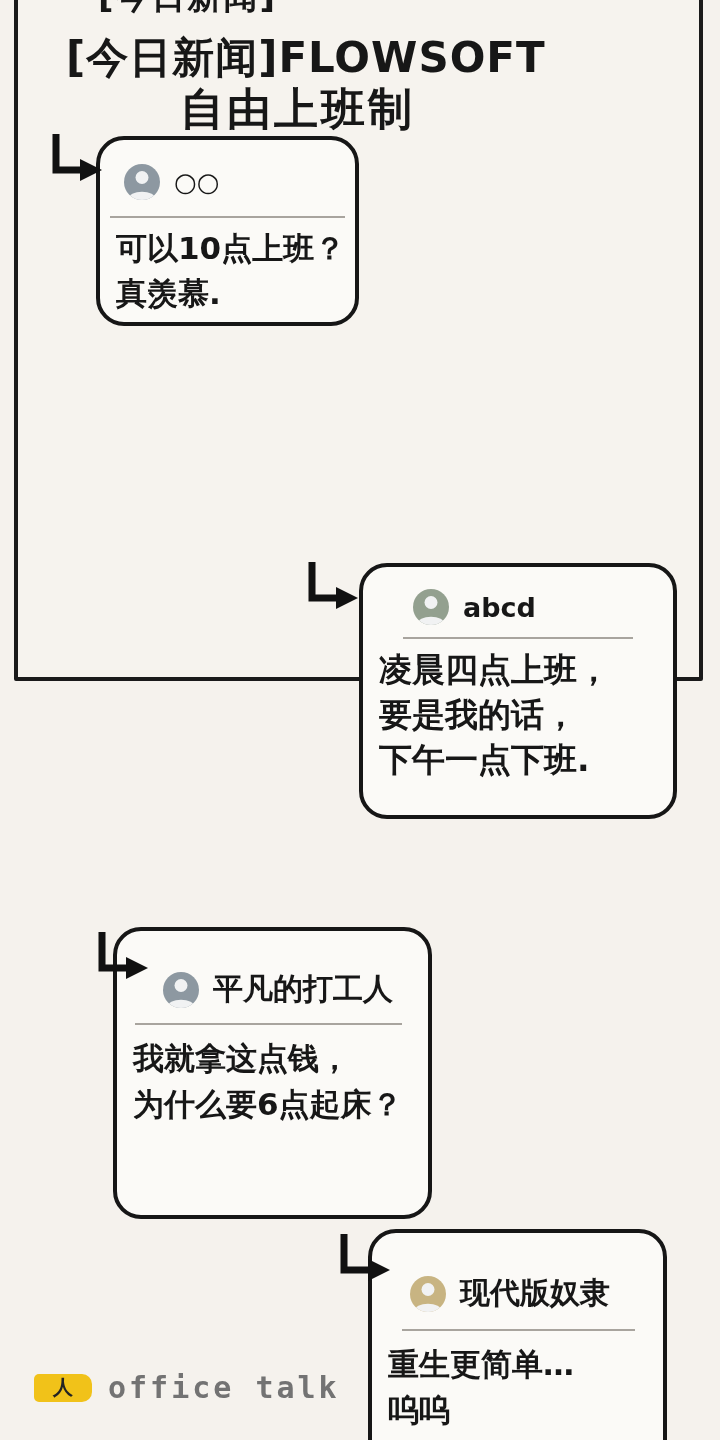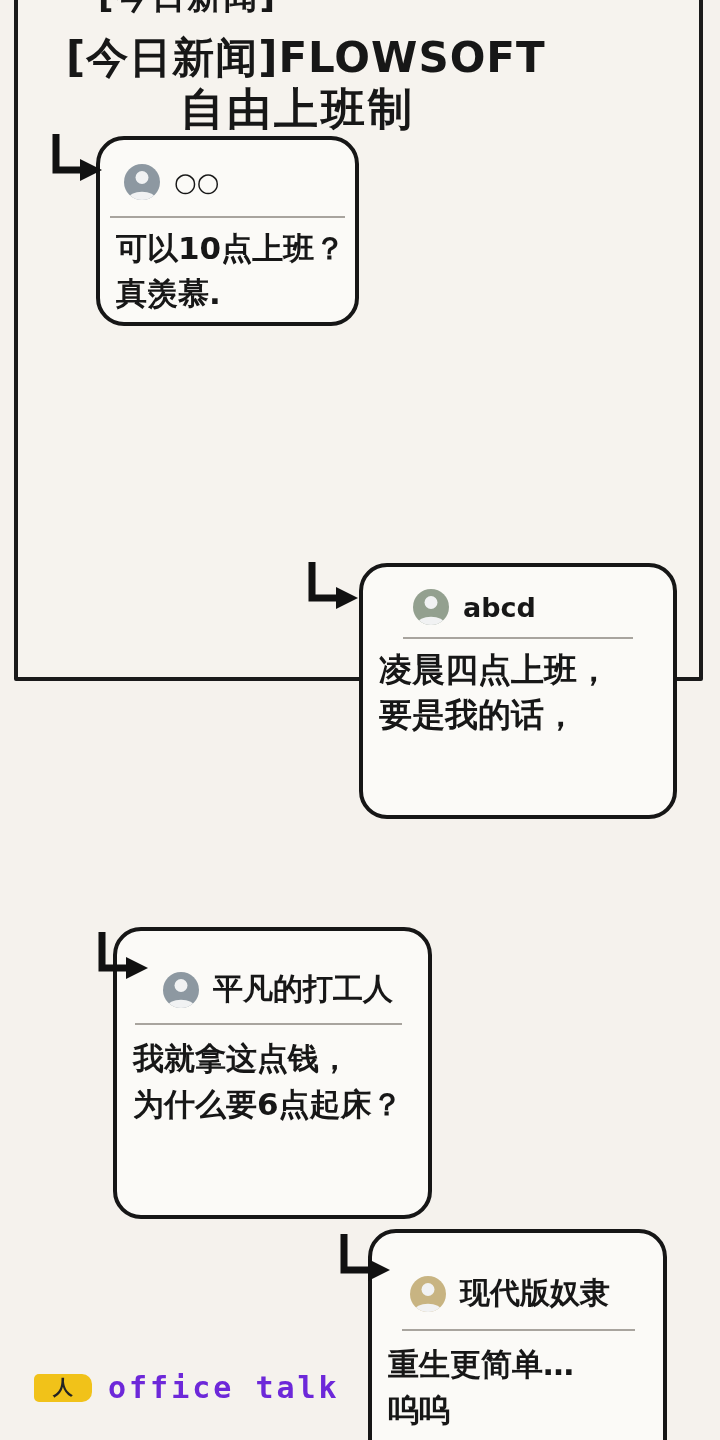--- a/index.html
+++ b/index.html
@@ -113,21 +113,21 @@
   }
   .badge {
     width:58px; height:28px;
     background:#f1c219;
     border-radius:5px 10px 10px 5px;
     display:flex; align-items:center; justify-content:center;
     font-size:20px; font-weight:800; color:#232323;
   }
   .brand {
     font-family:"DejaVu Sans Mono", monospace;
-    font-size:30px; letter-spacing:3px; color:#6d28d9; font-weight:600;
+    font-size:30px; letter-spacing:3px; color:#737373; font-weight:600;
     white-space:nowrap;
   }
 </style>
 </head>
 <body>
 
 <div id="canvas">
 
   <div class="news-panel"></div>
 
@@ -178,20 +178,21 @@
           <circle cx="18" cy="13.5" r="6.5" fill="#f1f2f3"></circle>
           <path d="M4 36 c0 -11 28 -11 28 0 z" fill="#f1f2f3"></path>
         </svg>
       </div>
       <span class="commenter">abcd</span>
     </div>
     <div class="divider"></div>
     <div class="comment-text">
       <div>凌晨四点上班，</div>
       <div>要是我的话，</div>
+      <div>下午一点下班.</div>
     </div>
   </div>
 
   <div id="bubble-3" class="bubble">
     <div class="bubble-head">
       <div class="avatar" style="background: rgb(141, 152, 161);">
         <svg viewBox="0 0 36 36">
           <circle cx="18" cy="13.5" r="6.5" fill="#f1f2f3"></circle>
           <path d="M4 36 c0 -11 28 -11 28 0 z" fill="#f1f2f3"></path>
         </svg>

